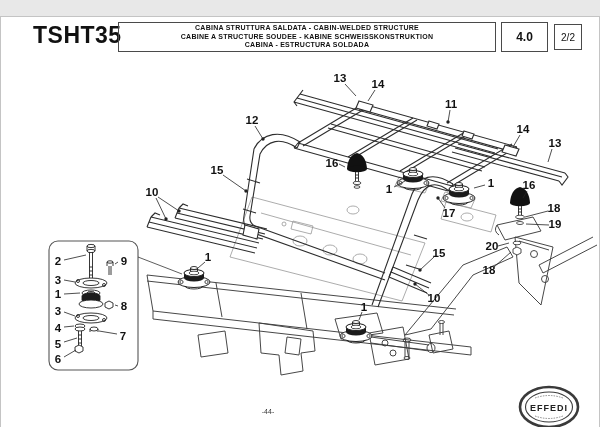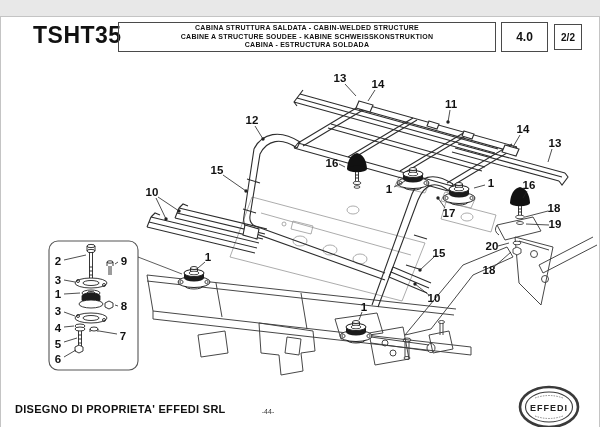--- a/index.html
+++ b/index.html
@@ -17,21 +17,21 @@
   }
   .titlebox div{font-size:7px;font-weight:bold;line-height:8.6px;letter-spacing:.25px;}
   .secbox{
     position:absolute;left:500px;top:5px;width:47px;height:30px;border:1.2px solid #4a4a4a;
     box-sizing:border-box;display:flex;align-items:center;justify-content:center;
     font-size:12px;font-weight:bold;
   }
   .pagebox{
     position:absolute;left:553px;top:7px;width:28px;height:26px;border:1.2px solid #4a4a4a;
     box-sizing:border-box;display:flex;align-items:center;justify-content:center;
-    font-size:10px;font-weight:bold;
+    font-size:10px;font-weight:normal;
   }
   .propnote{position:absolute;left:14px;top:386px;font-size:11px;font-weight:bold;letter-spacing:.3px;}
   .pagenum{position:absolute;left:247px;top:391px;width:40px;text-align:center;font-size:7px;color:#333;}
   .logocap{position:absolute;left:503px;top:413px;width:90px;text-align:center;font-size:5px;letter-spacing:.7px;color:#777;}
   svg{position:absolute;left:0;top:0;}
   svg text.callout{font-family:"Liberation Sans",sans-serif;font-size:11.5px;font-weight:600;fill:#111;}
   .logotext{font-family:"Liberation Sans",sans-serif;font-size:9px;font-weight:bold;letter-spacing:1px;fill:#222;}
 </style>
 </head>
 <body>
@@ -263,16 +263,15 @@
       </g>
 
     <g>
       <ellipse cx="548" cy="390" rx="29" ry="20" fill="none" stroke="#3a3a3a" stroke-width="2.6"></ellipse>
       <ellipse cx="548" cy="390" rx="23.5" ry="15" fill="none" stroke="#3a3a3a" stroke-width="1.1"></ellipse>
       <path d="M534,381 Q548,376 562,381 M534,399 Q548,404 562,399" fill="none" stroke="#8a8a8a" stroke-width="1" stroke-dasharray="1.5,1.2"></path>
       <text class="logotext" x="548" y="393.5" text-anchor="middle">EFFEDI</text>
     </g>
   </svg>
 
-  <div class="propnote">DISEGNO DI PROPRIETA' EFFEDI SRL</div>
   <div class="pagenum">-44-</div>
   <div class="logocap">AUTOMOTIVE GROUP</div>
 </div>
 
 </body></html>

